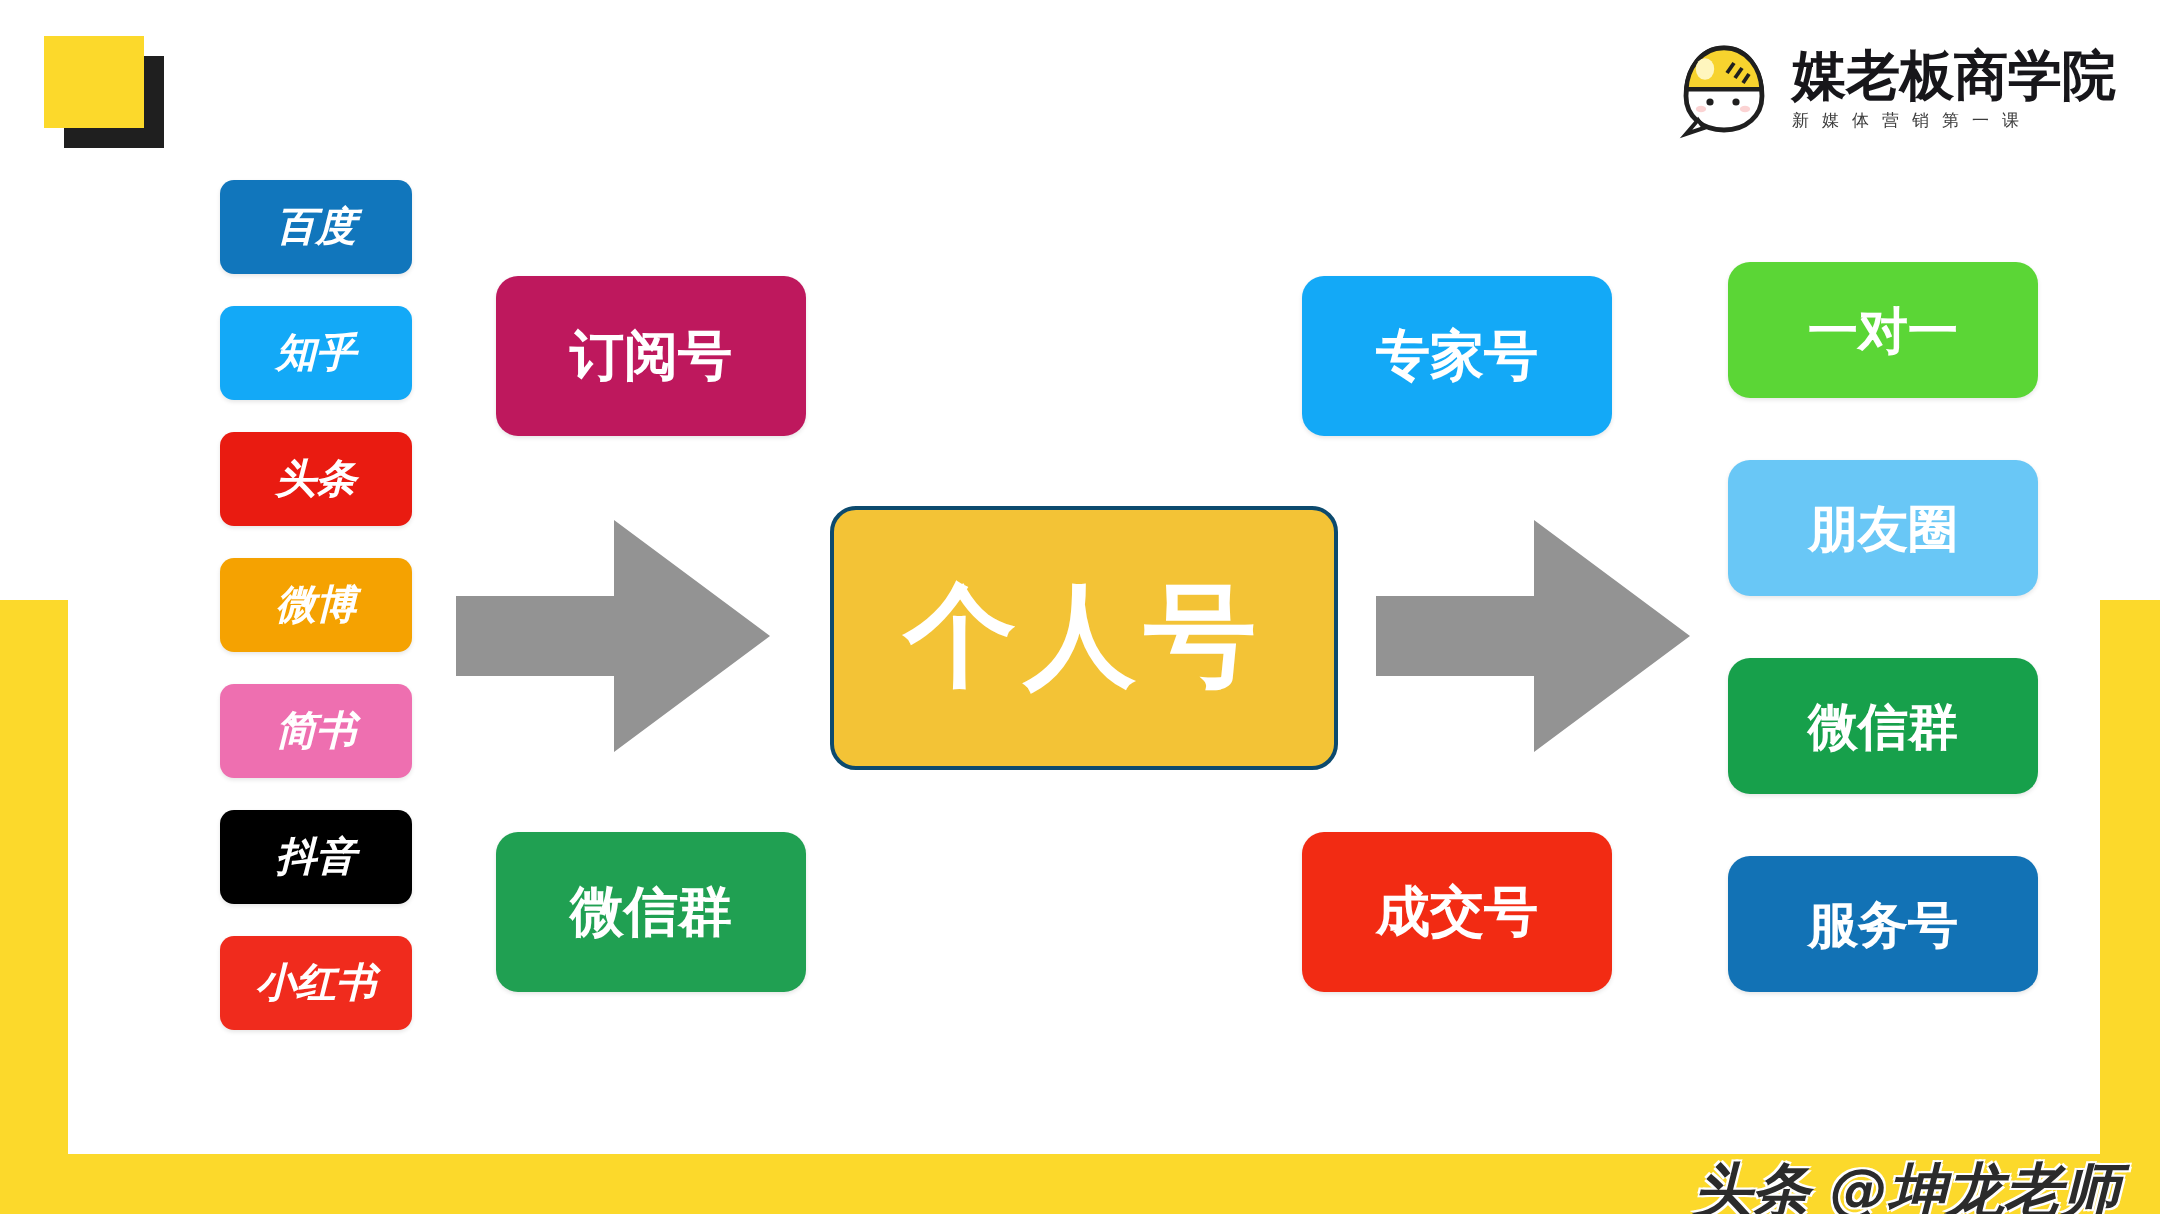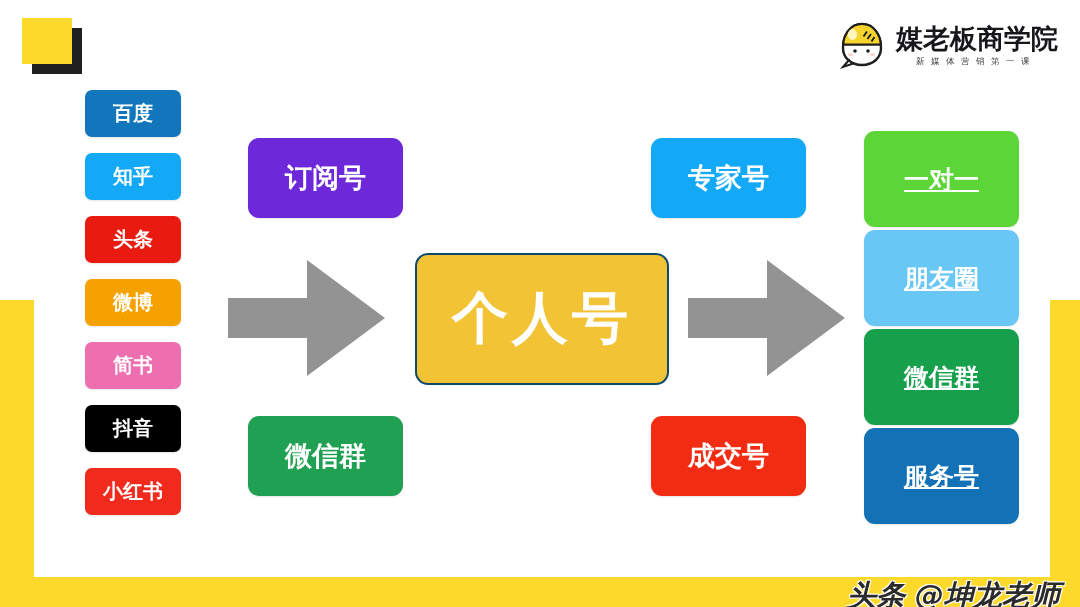--- a/index.html
+++ b/index.html
@@ -42,37 +42,37 @@
     display:flex;align-items:center;gap:9px;
   }
   #logo .mascot{position:relative;width:50px;height:50px;flex:none;}
   #logo .logo-text{display:flex;flex-direction:column;justify-content:center;}
   #logo .logo-title{
     font-size:27px;font-weight:bold;color:#17161A;letter-spacing:0px;
     line-height:30px;white-space:nowrap;
   }
   #logo .logo-sub{
     font-size:8.5px;color:#3b3b3b;letter-spacing:6.5px;
-    line-height:12px;white-space:nowrap;margin-top:1px;margin-left:20px;
+    line-height:12px;white-space:nowrap;margin-top:1px;
   }
   
   .box{
     position:absolute;z-index:3;
     display:flex;align-items:center;justify-content:center;
     border-radius:9px;color:#ffffff;font-weight:bold;
     text-align:center;white-space:nowrap;
     box-shadow:0 1px 2px rgba(0,0,0,0.10);
   }
   
   .plat{
-    left:85px;width:96px;height:47px;font-size:20px;border-radius:7px;
+    left:110px;width:96px;height:47px;font-size:20px;border-radius:7px;font-style:italic;
   }
   
   .mid{width:155px;height:80px;font-size:27px;border-radius:11px;}
-  .tall{width:155px;height:96px;font-size:25px;border-radius:11px;text-decoration:underline;}
+  .tall{width:155px;height:68px;font-size:25px;border-radius:11px;}
   
   #center-node{
     position:absolute;left:415px;top:253px;width:250px;height:128px;z-index:3;
     background:#F3C336;border:2px solid #0c4a6e;border-radius:13px;
     display:flex;align-items:center;justify-content:center;
     color:#ffffff;font-size:56px;font-weight:bold;letter-spacing:4px;
   }
   
   .arrow{position:absolute;z-index:3;}
   
@@ -137,21 +137,21 @@
 <div class="box plat" style="top:342px;background:#EE6FB0;">简书</div>
 <div class="box plat" style="top:405px;background:#000000;">抖音</div>
 <div class="box plat" style="top:468px;background:#F02B1D;">小红书</div>
 
 <div class="arrow" style="left:228px;top:258px;">
   <svg width="158" height="120" viewBox="0 0 158 120">
     <polygon points="0,40 79,40 79,2 157,60 79,118 79,80 0,80" fill="#939393"></polygon>
   </svg>
 </div>
 
-<div class="box mid" style="left:248px;top:138px;background:#6d28d9;">订阅号</div>
+<div class="box mid" style="left:248px;top:138px;background:#be185d;">订阅号</div>
 <div class="box mid" style="left:248px;top:416px;background:#20A052;">微信群</div>
 
 <div id="center-node">
   <span>个人号</span>
 </div>
 
 <div class="arrow" style="left:688px;top:258px;">
   <svg width="158" height="120" viewBox="0 0 158 120">
     <polygon points="0,40 79,40 79,2 157,60 79,118 79,80 0,80" fill="#939393"></polygon>
   </svg>

